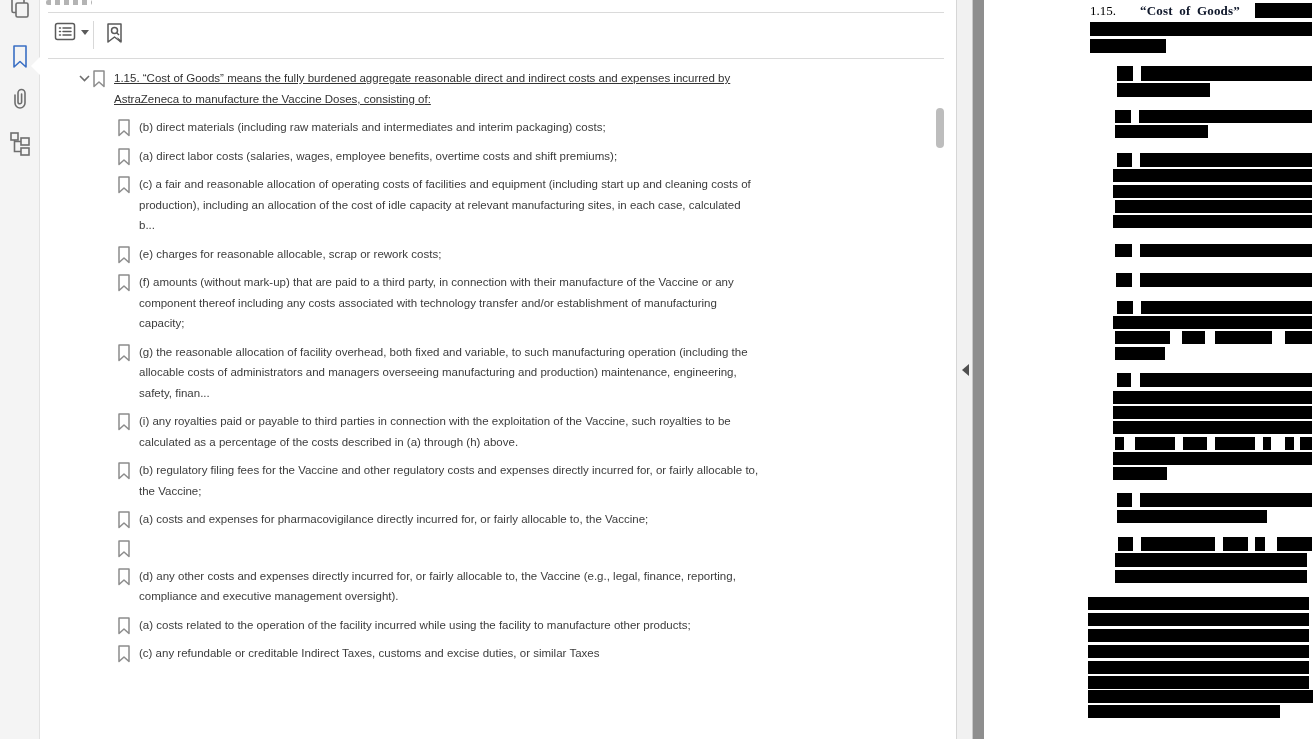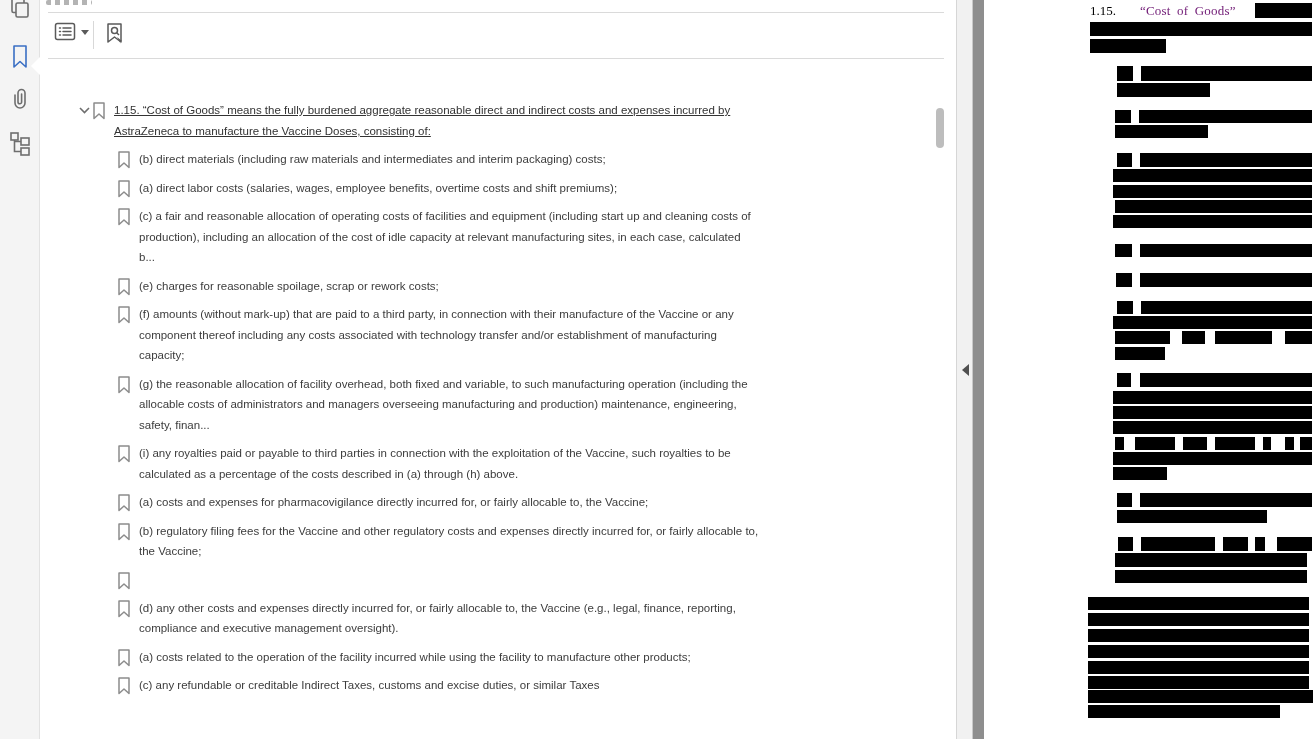--- a/index.html
+++ b/index.html
@@ -30,21 +30,21 @@
   }
   .hline { position:absolute; left:8px; right:12px; border-top:1px solid #dadada; }
   .toolbar { position:absolute; top:13px; left:0; right:0; height:45px; }
   .tb-ico { position:absolute; top:9px; display:flex; align-items:center; cursor:pointer; }
   .tb-ico svg { stroke:#5a5a5a; fill:none; stroke-width:1.5; }
   .tb-divider { position:absolute; left:53px; top:8px; height:28px; border-left:1px solid #d8d8d8; }
   .caret { width:0; height:0; border-left:4px solid transparent; border-right:4px solid transparent; border-top:5px solid #5a5a5a; margin-left:5px; }
   
   .tree { position:absolute; top:59px; left:0; right:22px; bottom:0; padding-top:9px; overflow:hidden; }
   .bm-row { display:flex; align-items:flex-start; margin-bottom:8px; cursor:pointer; }
-  .bm-row.root { padding-left:36px;margin-top:32px; }
+  .bm-row.root { padding-left:36px; }
   .bm-row.child { padding-left:77px; }
   .chev { width:16px; height:20px; display:flex; align-items:center; justify-content:center; flex:0 0 16px; margin-top:0px; }
   .bm-glyph { flex:0 0 15px; width:15px; height:20px; margin-right:7px; position:relative; top:2px; }
   .bm-glyph svg { stroke:#8c8c8c; fill:none; stroke-width:1.5; }
   .bm-text {
     font-size:11.5px; line-height:20.5px; color:#3c3c3c;
     white-space:pre-wrap; max-width:795px;
   }
   .root .bm-text { text-decoration:underline; color:#333; }
   .v-scroll {
@@ -62,21 +62,21 @@
     border-right:7px solid #4f4f4f;
   }
   .gutter { position:absolute; left:973px; top:0; width:11px; height:739px; background:#8e8e8e; }
   .page { position:absolute; left:984px; top:0; width:329px; height:739px; background:#ffffff; }
   .pg-num {
     position:absolute; left:106px; top:3px; font-family:"Liberation Serif", serif;
     font-size:13px; color:#000;
   }
   .pg-term {
     position:absolute; left:156px; top:3px; font-family:"Liberation Serif", serif;
-    font-size:13px; font-weight:normal; color:#701a75; word-spacing:3px; letter-spacing:.2px;
+    font-size:13px; font-weight:bold; color:#0f172a; word-spacing:3px; letter-spacing:.2px;
   }
   .bar { position:absolute; background:#000; }
 </style>
 </head>
 <body>
 
 <div class="rail">
   <div class="rail-btn" style="top:-6px">
     <svg width="22" height="24" viewBox="0 0 22 24">
       <rect x="7" y="8" width="12" height="14" rx="1.5"></rect>
@@ -161,21 +161,21 @@
             <path d="M2 1 h10 v15.5 l-5 -4.5 l-5 4.5 z" stroke-linejoin="round"></path>
           </svg></span>
         <div class="bm-text">(c) a fair and reasonable allocation of operating costs of facilities and equipment (including start up and cleaning costs of
 production), including an allocation of the cost of idle capacity at relevant manufacturing sites, in each case, calculated
 b...</div>
       </div>
       <div class="bm-row child">
         <span class="bm-glyph"><svg width="14" height="18" viewBox="0 0 14 18">
             <path d="M2 1 h10 v15.5 l-5 -4.5 l-5 4.5 z" stroke-linejoin="round"></path>
           </svg></span>
-        <div class="bm-text">(e) charges for reasonable spoilage, scrap or rework costs;</div>
+        <div class="bm-text">(e) charges for reasonable allocable, scrap or rework costs;</div>
       </div>
       <div class="bm-row child">
         <span class="bm-glyph"><svg width="14" height="18" viewBox="0 0 14 18">
             <path d="M2 1 h10 v15.5 l-5 -4.5 l-5 4.5 z" stroke-linejoin="round"></path>
           </svg></span>
         <div class="bm-text">(f) amounts (without mark-up) that are paid to a third party, in connection with their manufacture of the Vaccine or any
 component thereof including any costs associated with technology transfer and/or establishment of manufacturing
 capacity;</div>
       </div>
       <div class="bm-row child">
@@ -190,28 +190,28 @@
         <span class="bm-glyph"><svg width="14" height="18" viewBox="0 0 14 18">
             <path d="M2 1 h10 v15.5 l-5 -4.5 l-5 4.5 z" stroke-linejoin="round"></path>
           </svg></span>
         <div class="bm-text">(i) any royalties paid or payable to third parties in connection with the exploitation of the Vaccine, such royalties to be
 calculated as a percentage of the costs described in (a) through (h) above.</div>
       </div>
       <div class="bm-row child">
         <span class="bm-glyph"><svg width="14" height="18" viewBox="0 0 14 18">
             <path d="M2 1 h10 v15.5 l-5 -4.5 l-5 4.5 z" stroke-linejoin="round"></path>
           </svg></span>
-        <div class="bm-text">(a) costs and expenses for pharmacovigilance directly incurred for, or fairly allocable to, the Vaccine;</div>
-      </div>
-      <div class="bm-row child">
-        <span class="bm-glyph"><svg width="14" height="18" viewBox="0 0 14 18">
-            <path d="M2 1 h10 v15.5 l-5 -4.5 l-5 4.5 z" stroke-linejoin="round"></path>
-          </svg></span>
         <div class="bm-text">(b) regulatory filing fees for the Vaccine and other regulatory costs and expenses directly incurred for, or fairly allocable to,
 the Vaccine;</div>
+      </div>
+      <div class="bm-row child">
+        <span class="bm-glyph"><svg width="14" height="18" viewBox="0 0 14 18">
+            <path d="M2 1 h10 v15.5 l-5 -4.5 l-5 4.5 z" stroke-linejoin="round"></path>
+          </svg></span>
+        <div class="bm-text">(a) costs and expenses for pharmacovigilance directly incurred for, or fairly allocable to, the Vaccine;</div>
       </div>
       <div class="bm-row child">
         <span class="bm-glyph"><svg width="14" height="18" viewBox="0 0 14 18">
             <path d="M2 1 h10 v15.5 l-5 -4.5 l-5 4.5 z" stroke-linejoin="round"></path>
           </svg></span>
       </div>
       <div class="bm-row child">
         <span class="bm-glyph"><svg width="14" height="18" viewBox="0 0 14 18">
             <path d="M2 1 h10 v15.5 l-5 -4.5 l-5 4.5 z" stroke-linejoin="round"></path>
           </svg></span>

